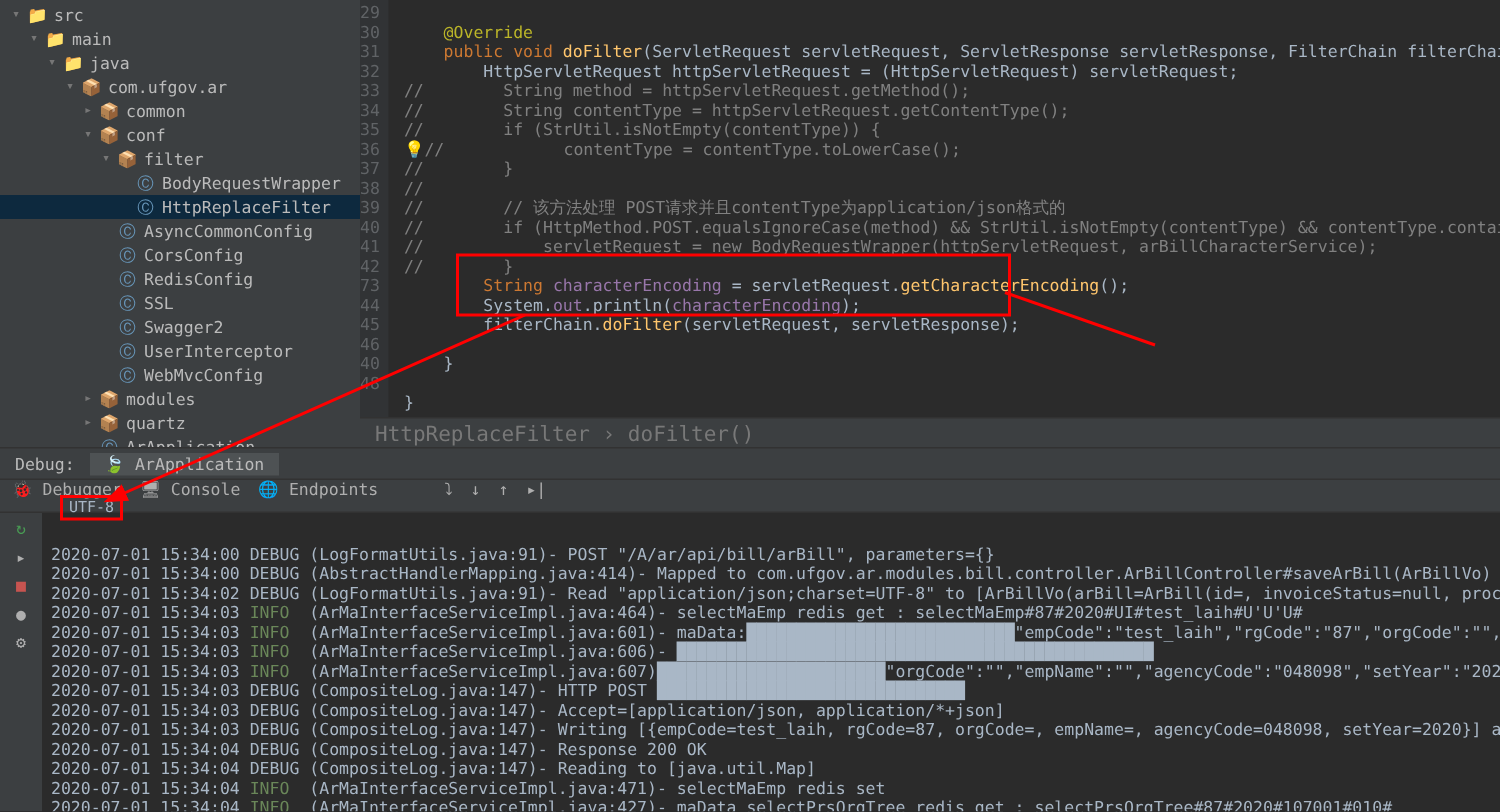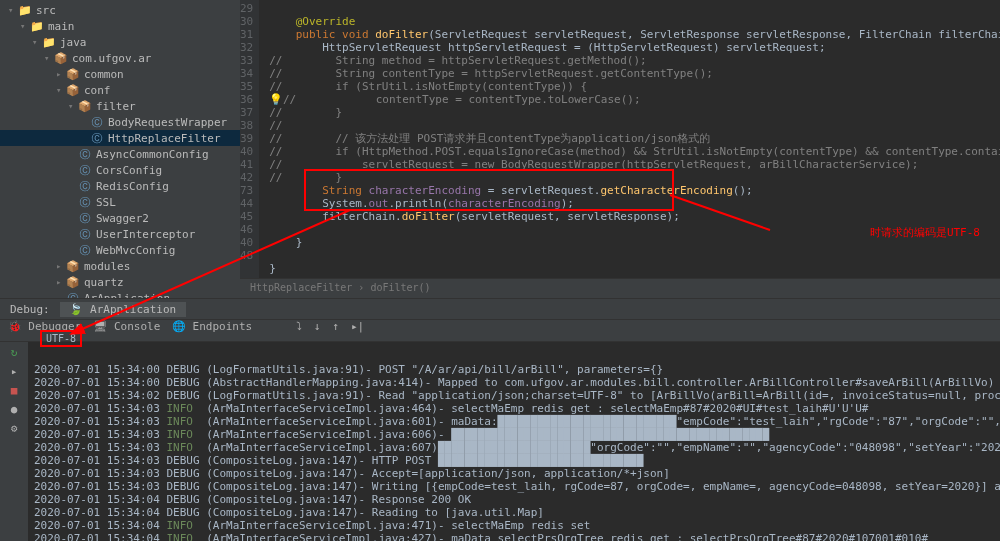--- a/index.html
+++ b/index.html
@@ -18,21 +18,21 @@
 .editor-pane{flex:1;background:#2b2b2b;display:flex;flex-direction:column;overflow:hidden}
 .code-area{flex:1;display:flex;overflow:hidden}
 .gutter{width:30px;background:#313335;color:#606366;text-align:center;padding:2px 6px 0 0;line-height:13px;font-size:10px}
 .code{flex:1;padding:2px 0 0 10px;line-height:13px;white-space:pre;position:relative}
 .kw{color:#cc7832}
 .ann{color:#bbb529}
 .com{color:#808080}
 .mth{color:#ffc66d}
 .fld{color:#9876aa}
 .red-box{position:absolute;border:2px solid #ff0000}
-.breadcrumb{height:20px;background:#3c3f41;border-top:1px solid #323232;padding:3px 10px;color:#787878;font-size:10px}
+.breadcrumb{height:20px;background:#3c3f41;border-top:1px solid #323232;padding:3px 10px;color:#787878;font-size:14px}
 .debug-tab-bar{height:22px;background:#3c3f41;display:flex;align-items:center;border-top:1px solid #323232;border-bottom:1px solid #323232}
 .debug-tab{padding:1px 10px;color:#bbbbbb;font-size:11px}
 .debug-tab.active{background:#4e5254}
 .debug-toolbar{height:22px;background:#3c3f41;display:flex;align-items:flex-start;padding:0 8px;gap:12px;border-bottom:1px solid #323232}
 .dbg-icon{color:#afafaf;cursor:pointer;font-size:11px}
 .console-wrapper{display:flex;height:199px;background:#2b2b2b}
 .console-gutter{width:28px;background:#3c3f41;display:flex;flex-direction:column;align-items:center;padding-top:4px;gap:6px}
 .cg-icon{color:#afafaf;font-size:11px;cursor:pointer}
 .cg-icon.red{color:#c75450}
 .cg-icon.green{color:#499c54}
@@ -250,14 +250,13 @@
   <defs>
       <marker id="arr" markerWidth="10" markerHeight="10" refX="2" refY="3" orient="auto">
         <path d="M0,0 L0,6 L8,3 z" fill="#ff0000"></path>
       </marker>
     </defs>
   <line x1="670" y1="195" x2="770" y2="230" stroke="#ff0000" stroke-width="2"></line>
   <line x1="350" y1="210" x2="80" y2="330" stroke="#ff0000" stroke-width="2" marker-end="url(#arr)"></line>
 </svg>
 
 <div class="annotation">
-  <div>时请求的编码是UTF-8</div>
 </div>
 
 </body></html>

